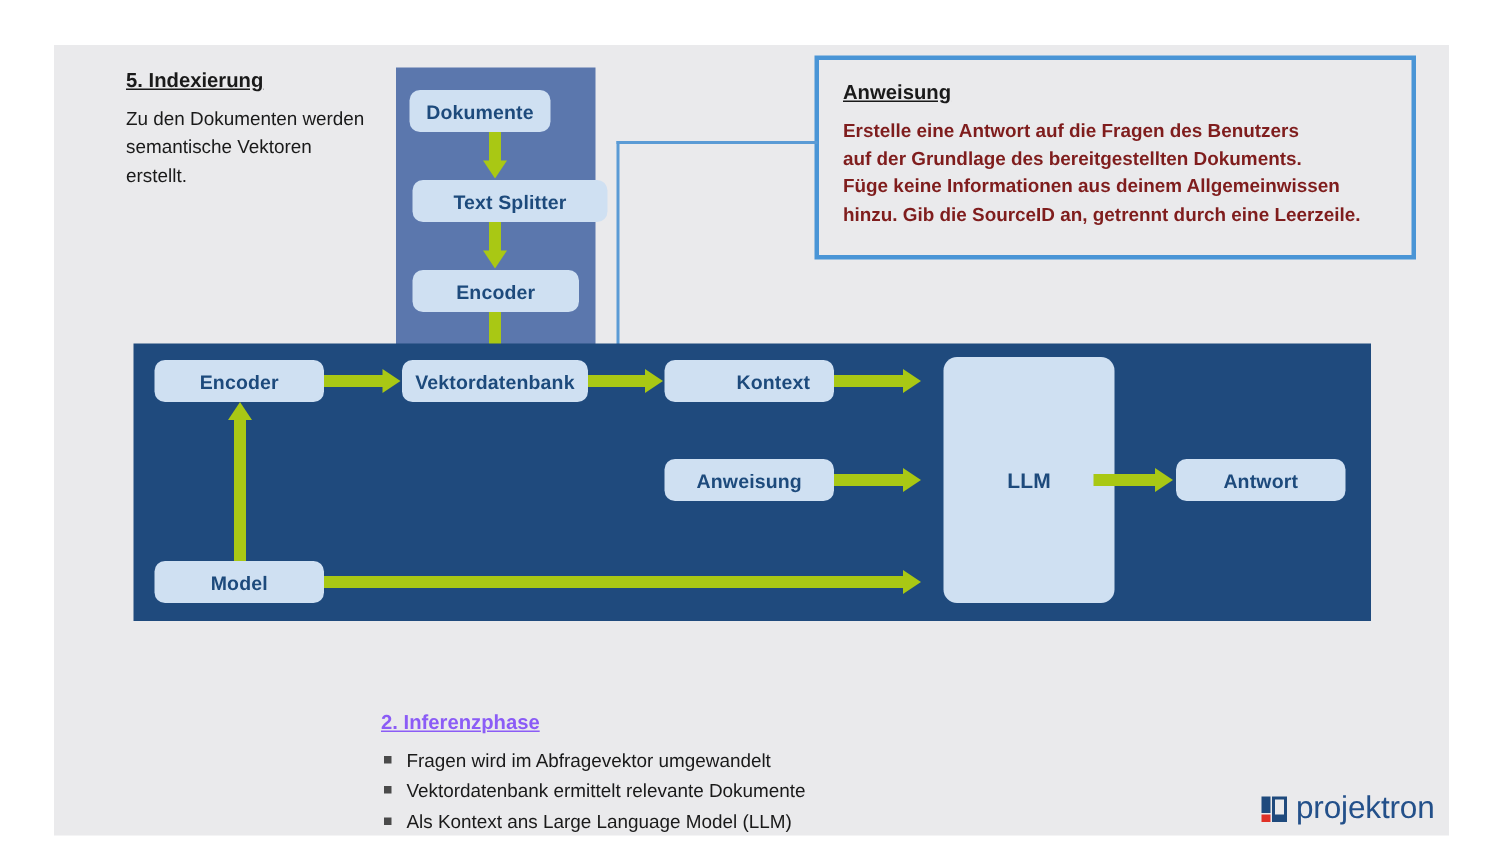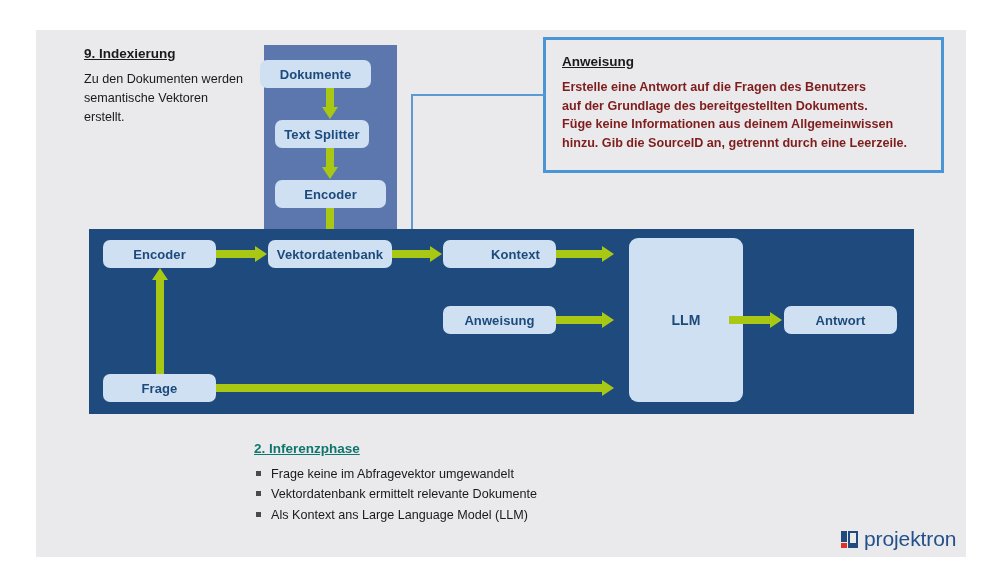--- a/index.html
+++ b/index.html
@@ -143,23 +143,24 @@
   }
   .step2 {
     position: absolute;
     left: 254px;
     top: 441px;
     width: 420px;
   }
   .step2-title {
     font-size: 13.5px;
     font-weight: bold;
-    color: #0f766e;
+    color: #8b5cf6;
     text-decoration: underline;
     margin-bottom: 8px;
+    margin-top: 33px;
   }
   .step2-list {
     list-style: none;
     margin: 0;
     padding: 0;
   }
   .step2-list li {
     font-size: 12.6px;
     color: #1a1a1a;
     line-height: 1.62;
@@ -222,30 +223,30 @@
   }
 </style>
 </head>
 <body>
 
 <div id="canvas">
 
   <div class="gray-panel"></div>
 
   <div class="step1">
-    <div class="step1-title">9. Indexierung</div>
+    <div class="step1-title">5. Indexierung</div>
     <div class="step1-body">Zu den Dokumenten werden semantische Vektoren erstellt.</div>
   </div>
 
   <div class="index-column"></div>
 
-  <div class="node" style="left:260px; top:60px; width:111px; height:28px;">
+  <div class="node" style="left:273px; top:60px; width:94px; height:28px;">
     <span>Dokumente</span>
   </div>
-  <div class="node" style="left:275px; top:120px; width:94px; height:28px;align-items:center;">
+  <div class="node" style="left:275px; top:120px; width:130px; height:28px;align-items:center;">
     <span>Text Splitter</span>
   </div>
   <div class="node" style="left:275px; top:180px; width:111px; height:28px;">
     <span>Encoder</span>
   </div>
 
   <div class="g-line" style="left:326px; top:88px; width:8px; height:20px;"></div>
   <div class="g-head-down" style="left:322px; top:107px;"></div>
 
   <div class="g-line" style="left:326px; top:148px; width:8px; height:20px;"></div>
@@ -288,21 +289,21 @@
 
   <div class="node tall" style="left:629px; top:238px; width:114px; height:164px; font-size:14px;">
     <span>LLM</span>
   </div>
 
   <div class="node" style="left:784px; top:306px; width:113px; height:28px;">
     <span>Antwort</span>
   </div>
 
   <div class="node" style="left:103px; top:374px; width:113px; height:28px;">
-    <span>Frage</span>
+    <span>Model</span>
   </div>
 
   <div class="g-line" style="left:156px; top:276px; width:8px; height:98px;"></div>
   <div class="g-head-up" style="left:152px; top:268px;"></div>
 
   <div class="g-line" style="left:216px; top:250px; width:40px; height:8px;"></div>
   <div class="g-head-right" style="left:255px; top:246px;"></div>
 
   <div class="g-line" style="left:392px; top:250px; width:39px; height:8px;"></div>
   <div class="g-head-right" style="left:430px; top:246px;"></div>
@@ -315,21 +316,21 @@
 
   <div class="g-line" style="left:216px; top:384px; width:387px; height:8px;"></div>
   <div class="g-head-right" style="left:602px; top:380px;"></div>
 
   <div class="g-line" style="left:729px; top:316px; width:42px; height:8px;"></div>
   <div class="g-head-right" style="left:770px; top:312px;"></div>
 
   <div class="step2">
     <div class="step2-title">2. Inferenzphase</div>
     <ul class="step2-list">
-      <li>Frage keine im Abfragevektor umgewandelt</li>
+      <li>Fragen wird im Abfragevektor umgewandelt</li>
       <li>Vektordatenbank ermittelt relevante Dokumente</li>
       <li>Als Kontext ans Large Language Model (LLM)</li>
     </ul>
   </div>
 
   <div class="logo">
     <div class="logo-mark">
       <div class="lm-left-top"></div>
       <div class="lm-left-bot"></div>
       <div class="lm-right"></div>

